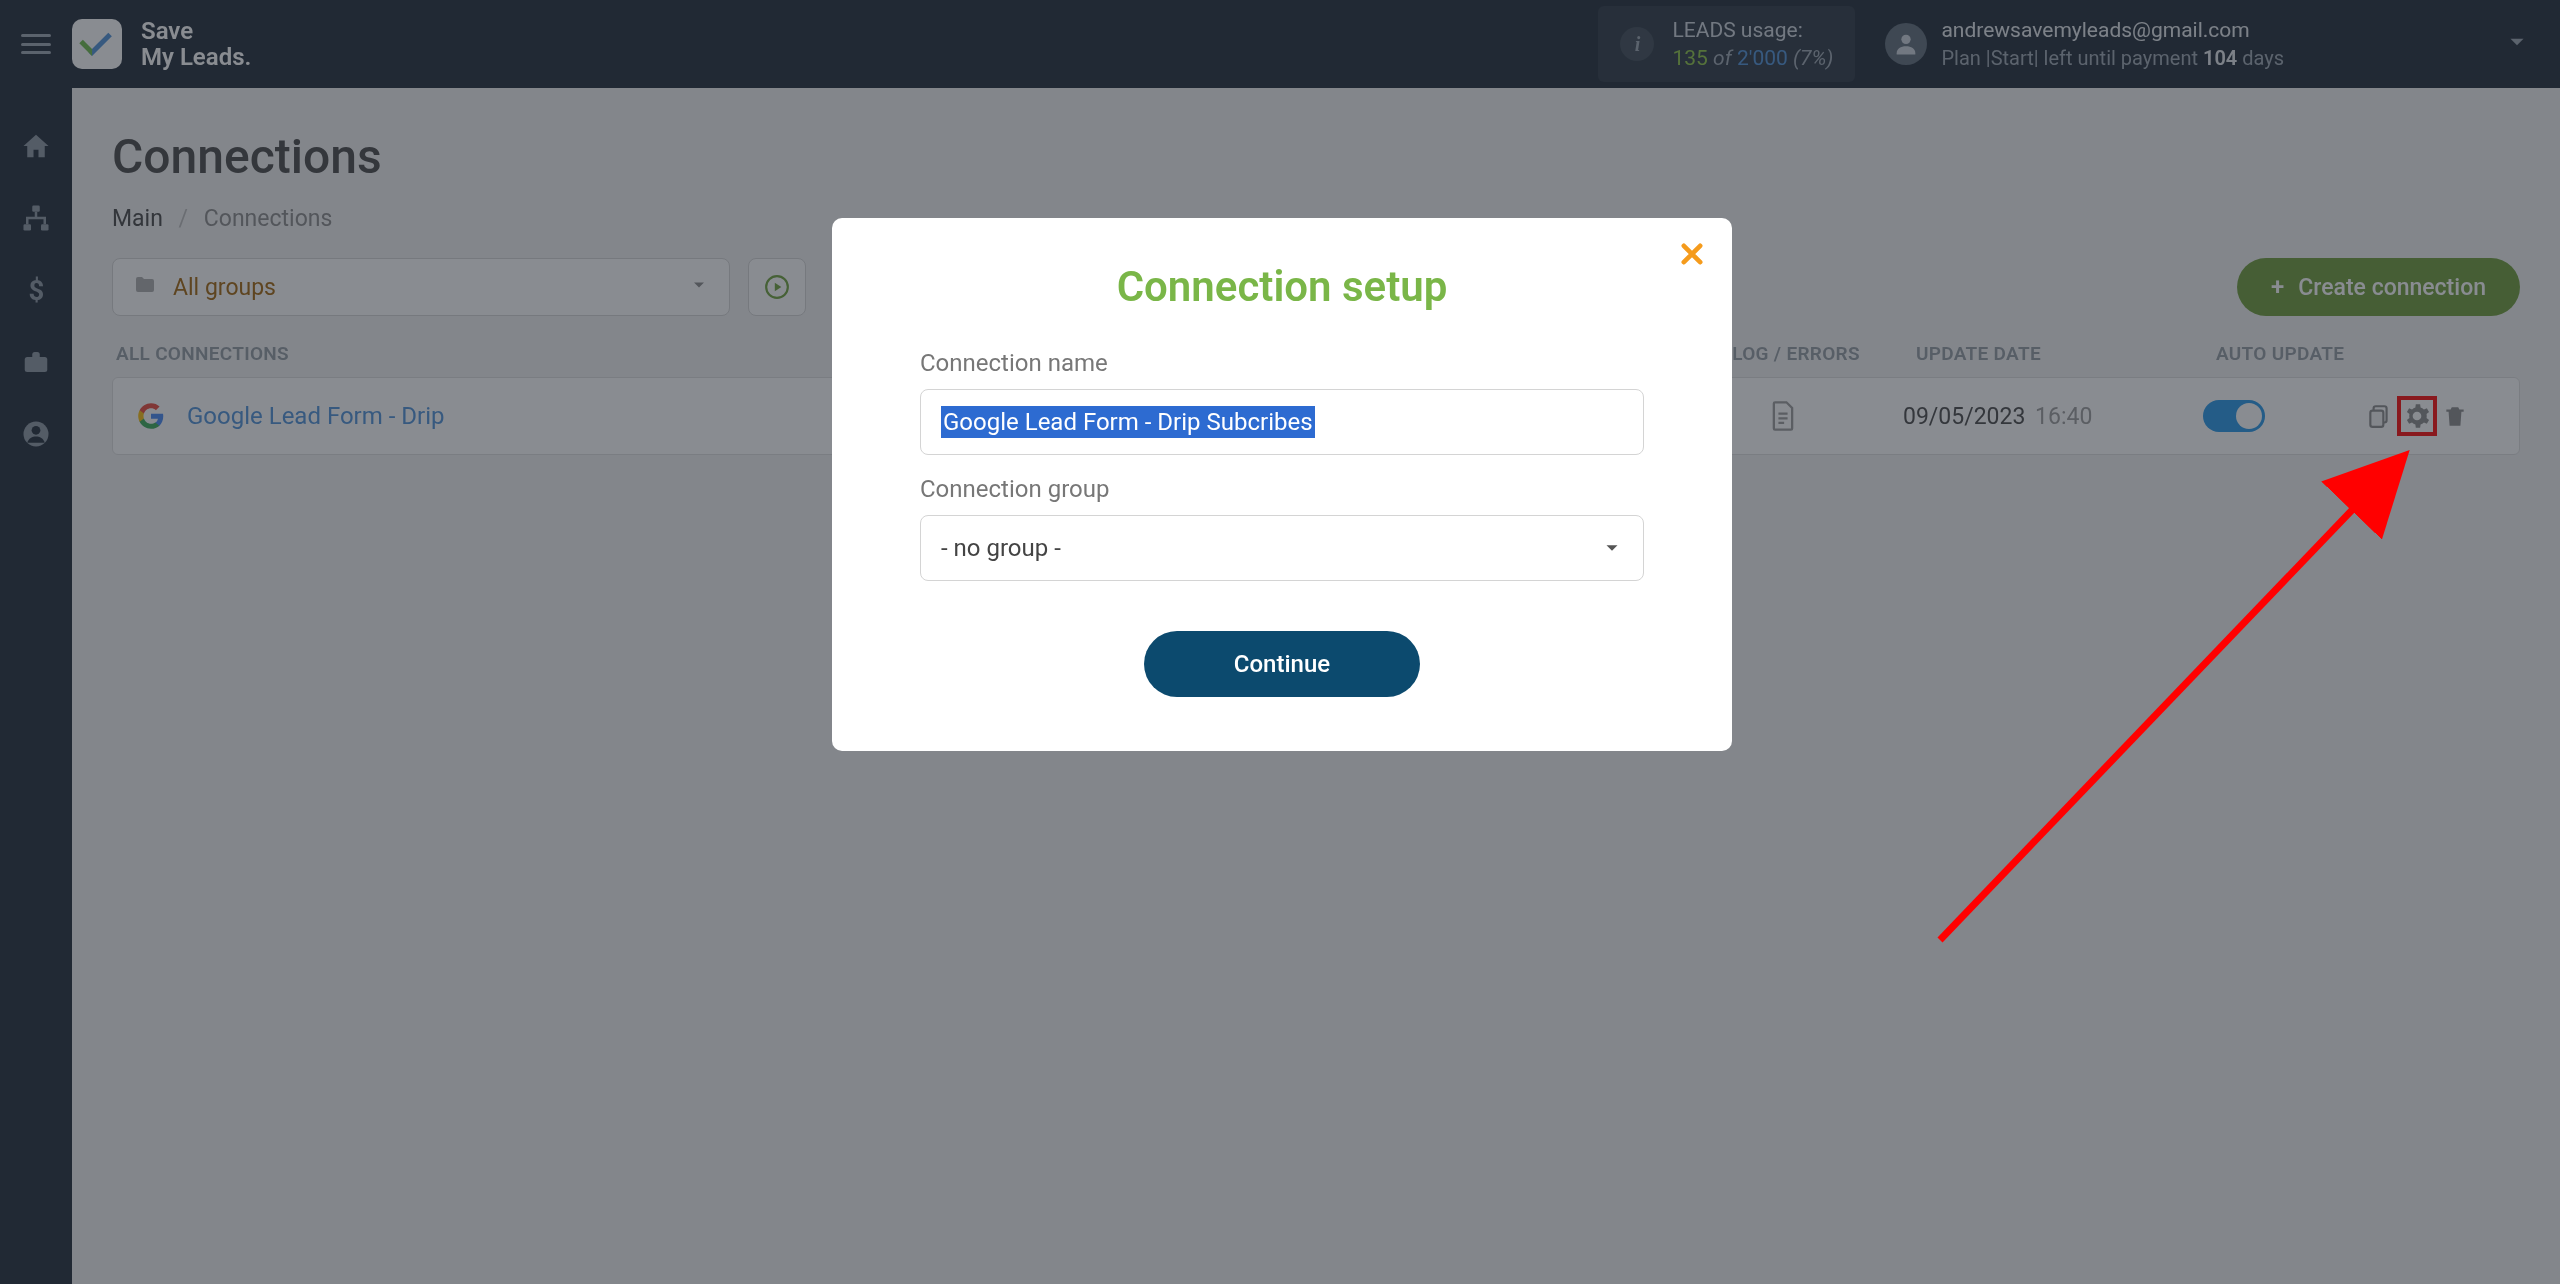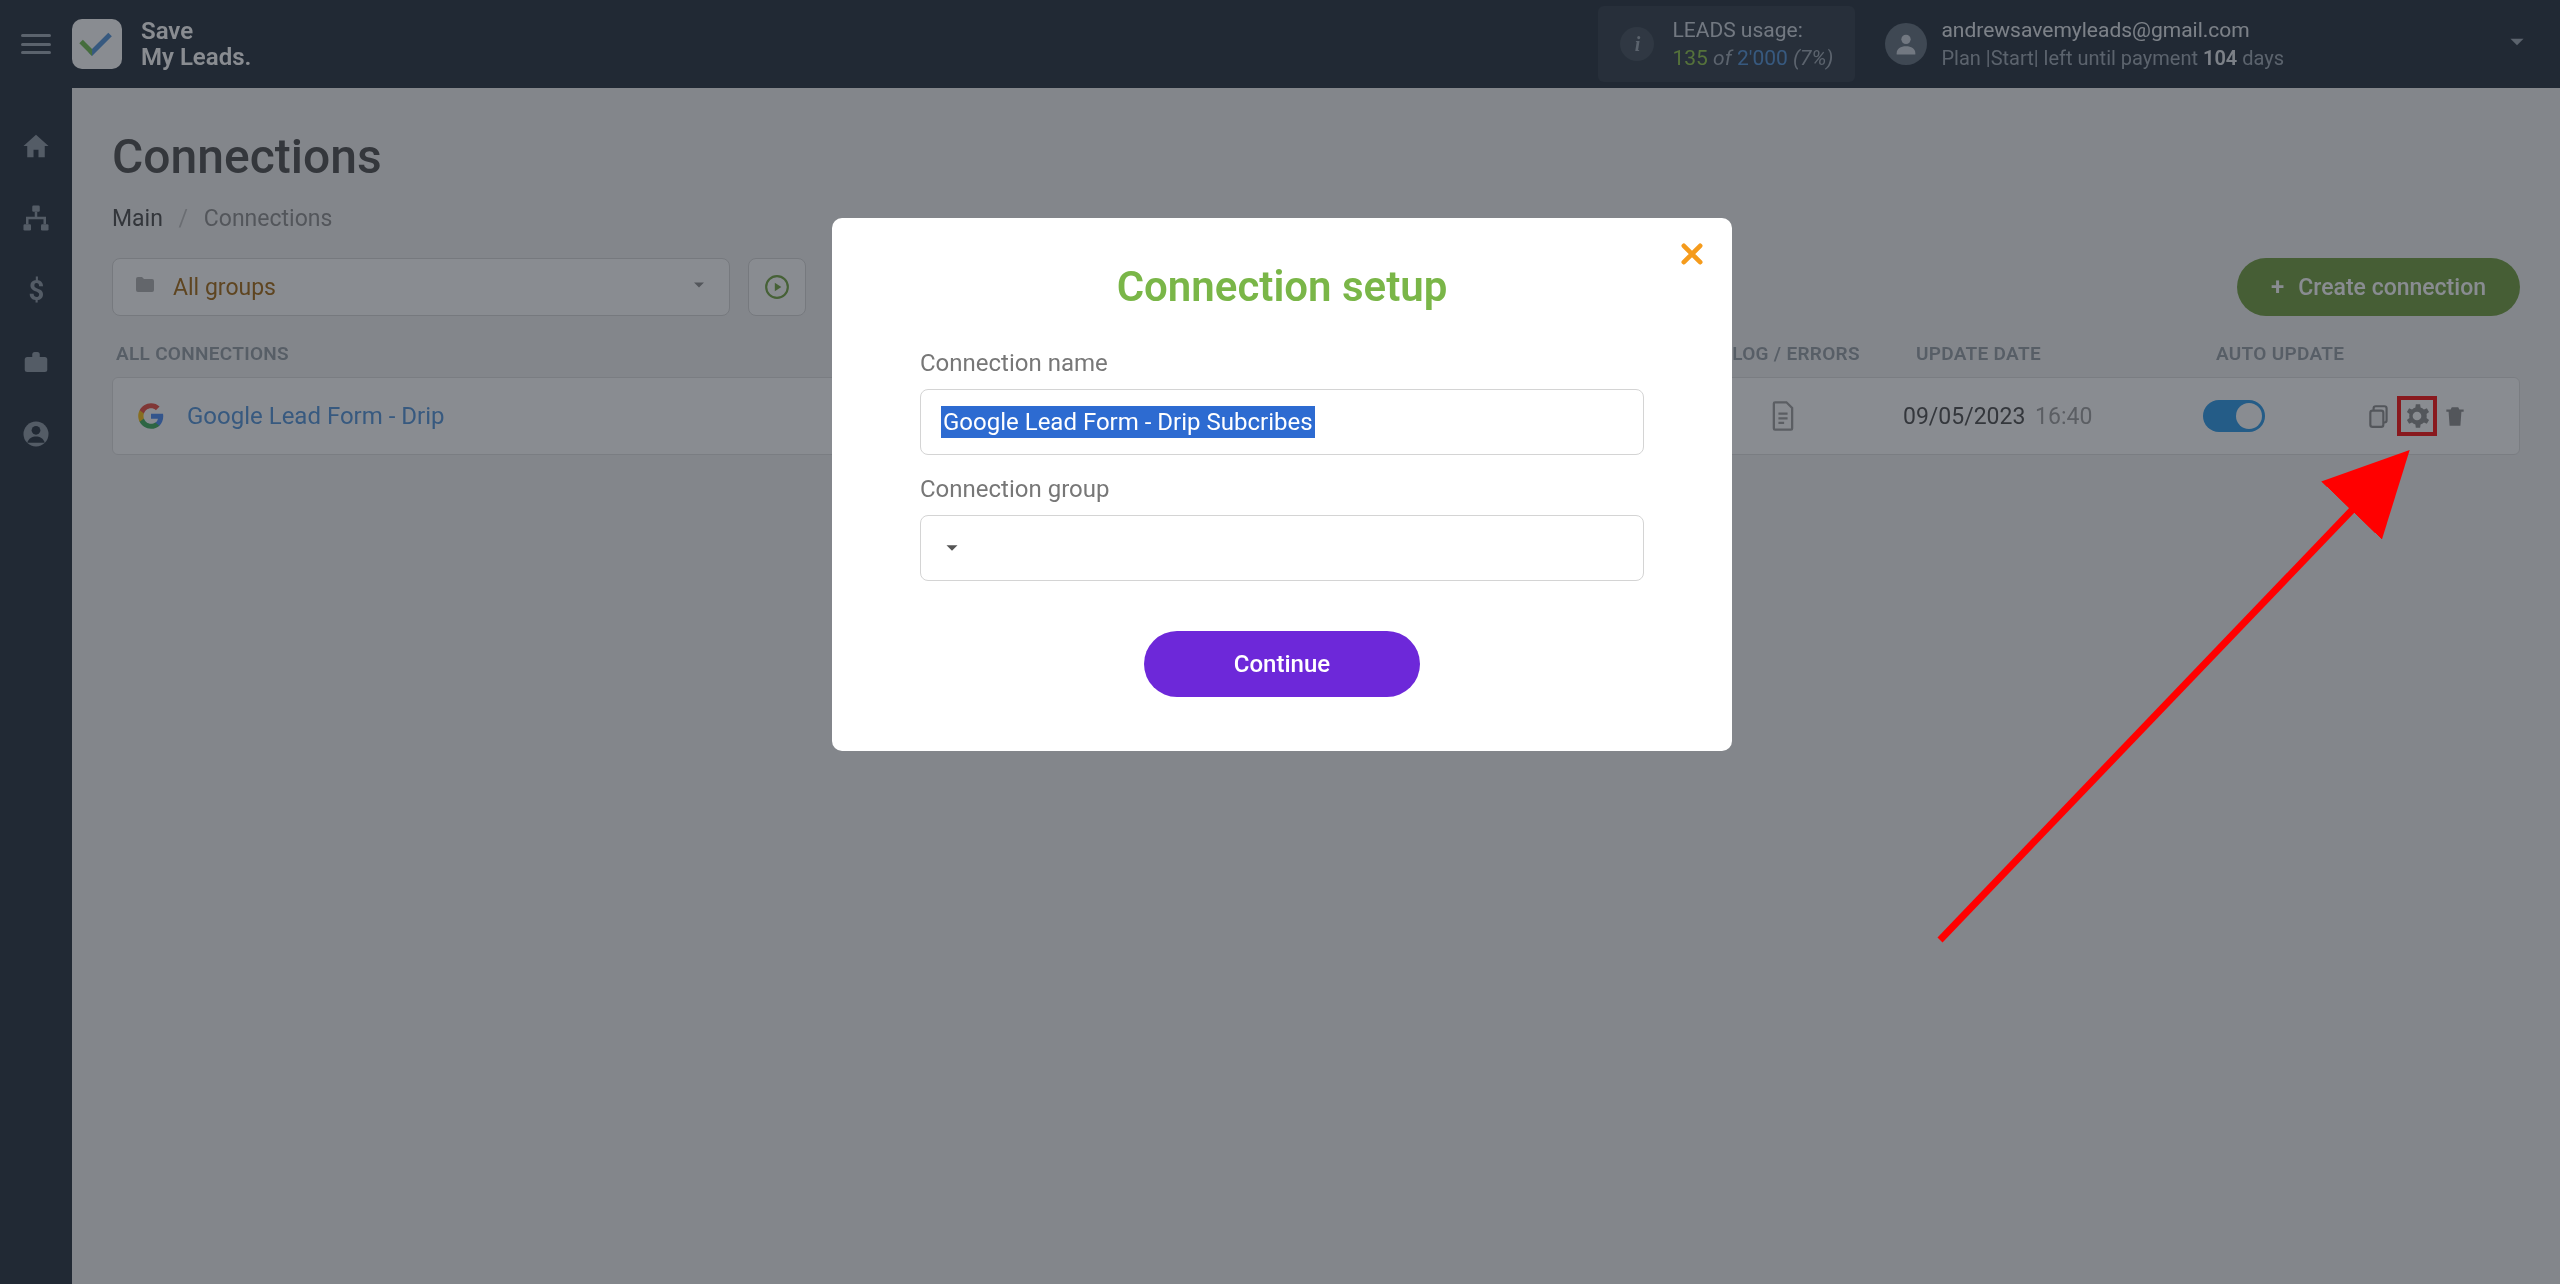--- a/index.html
+++ b/index.html
@@ -330,21 +330,21 @@
       align-items: center;
       padding: 0 20px;
       cursor: pointer;
     }
     .modal-select .opt { font-size: 24px; color: #444; flex: 1;}
     .modal-select svg { width: 22px; height: 22px; fill: #555;}
     .continue-btn {
       margin: 50px auto 0 auto;
       width: 276px;
       height: 66px;
-      background: #6d28d9;
+      background: #0c4a6e;
       border-radius: 34px;
       display: flex; align-items: center; justify-content: center;
       color: #fff;
       font-size: 24px;
       font-weight: 500;
       cursor: pointer;
     }
     
     .red-arrow {
       position: absolute;
@@ -533,20 +533,21 @@
         <path d="M5 5l14 14M19 5L5 19" stroke="#f59b1c" stroke-width="4" stroke-linecap="round"></path>
       </svg>
   </div>
   <div class="modal-title">Connection setup</div>
   <div class="modal-label">Connection name</div>
   <div class="modal-input">
     <span class="sel-text">Google Lead Form - Drip Subcribes</span>
   </div>
   <div class="modal-label">Connection group</div>
   <div class="modal-select">
+    <span class="opt">- no group -</span>
     <svg viewBox="0 0 24 24">
         <path d="M6 9l6 6 6-6z"></path>
       </svg>
   </div>
   <div class="continue-btn">
     <span>Continue</span>
   </div>
 </div>
 
 <svg class="red-arrow" width="540" height="540">

